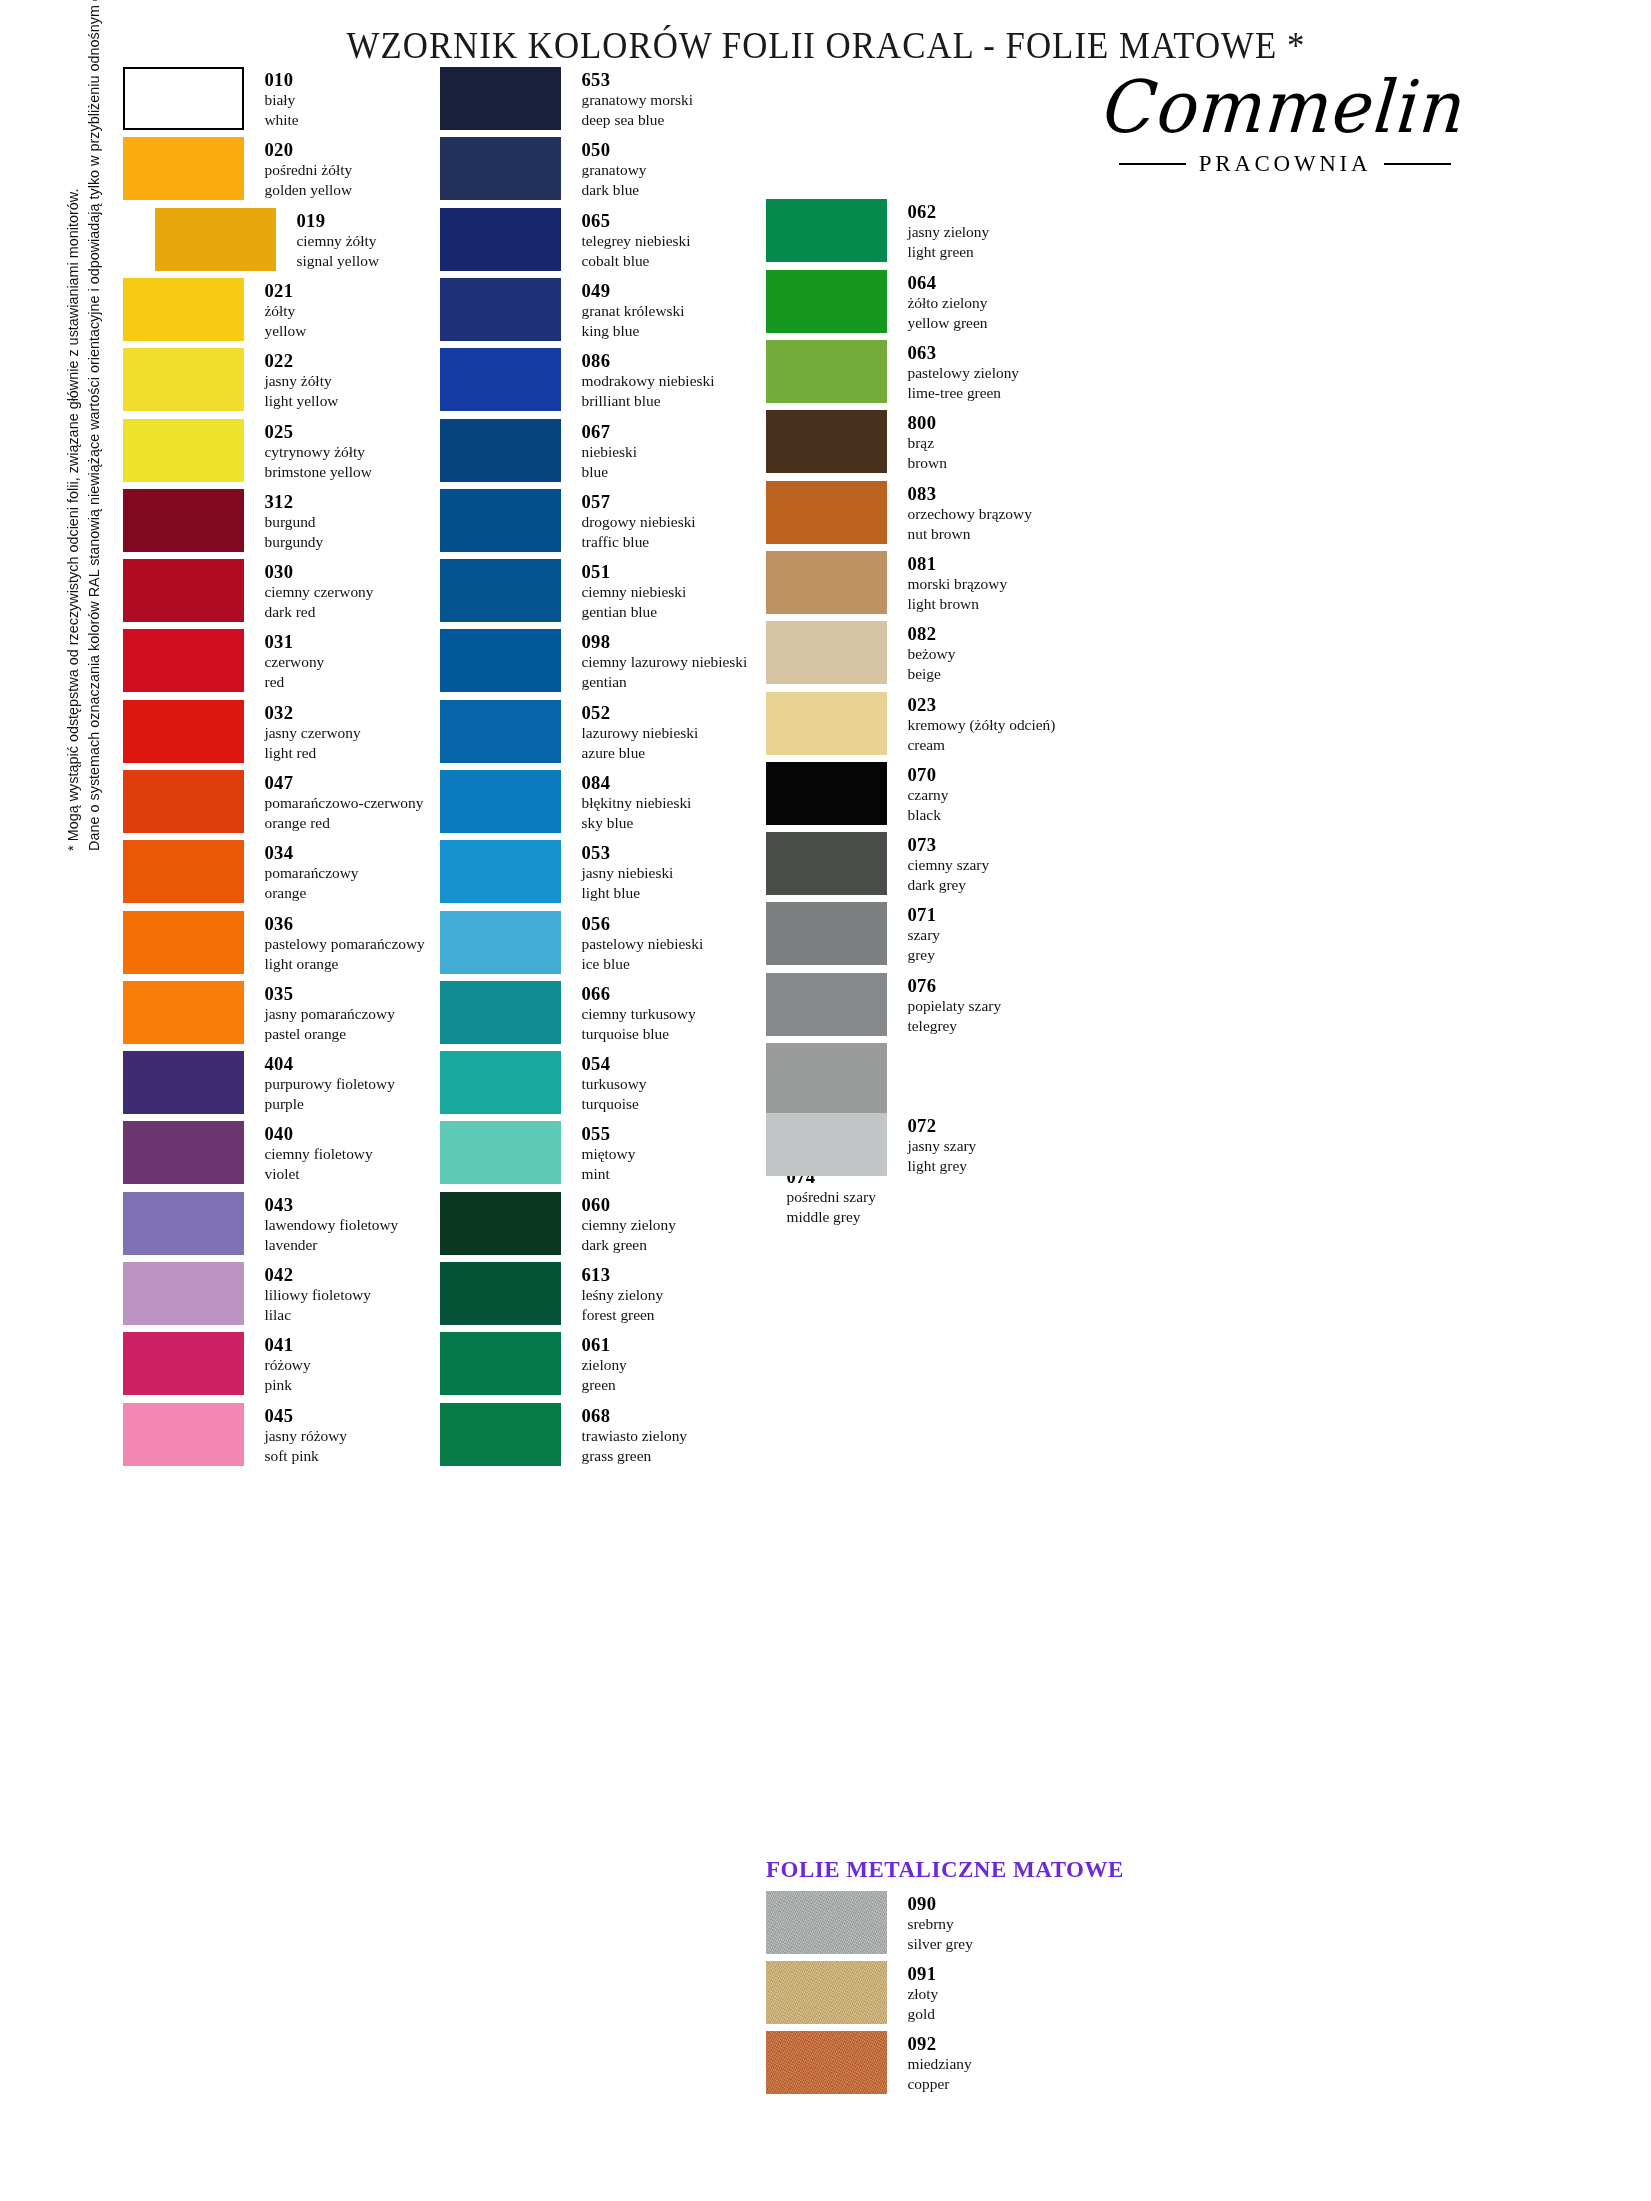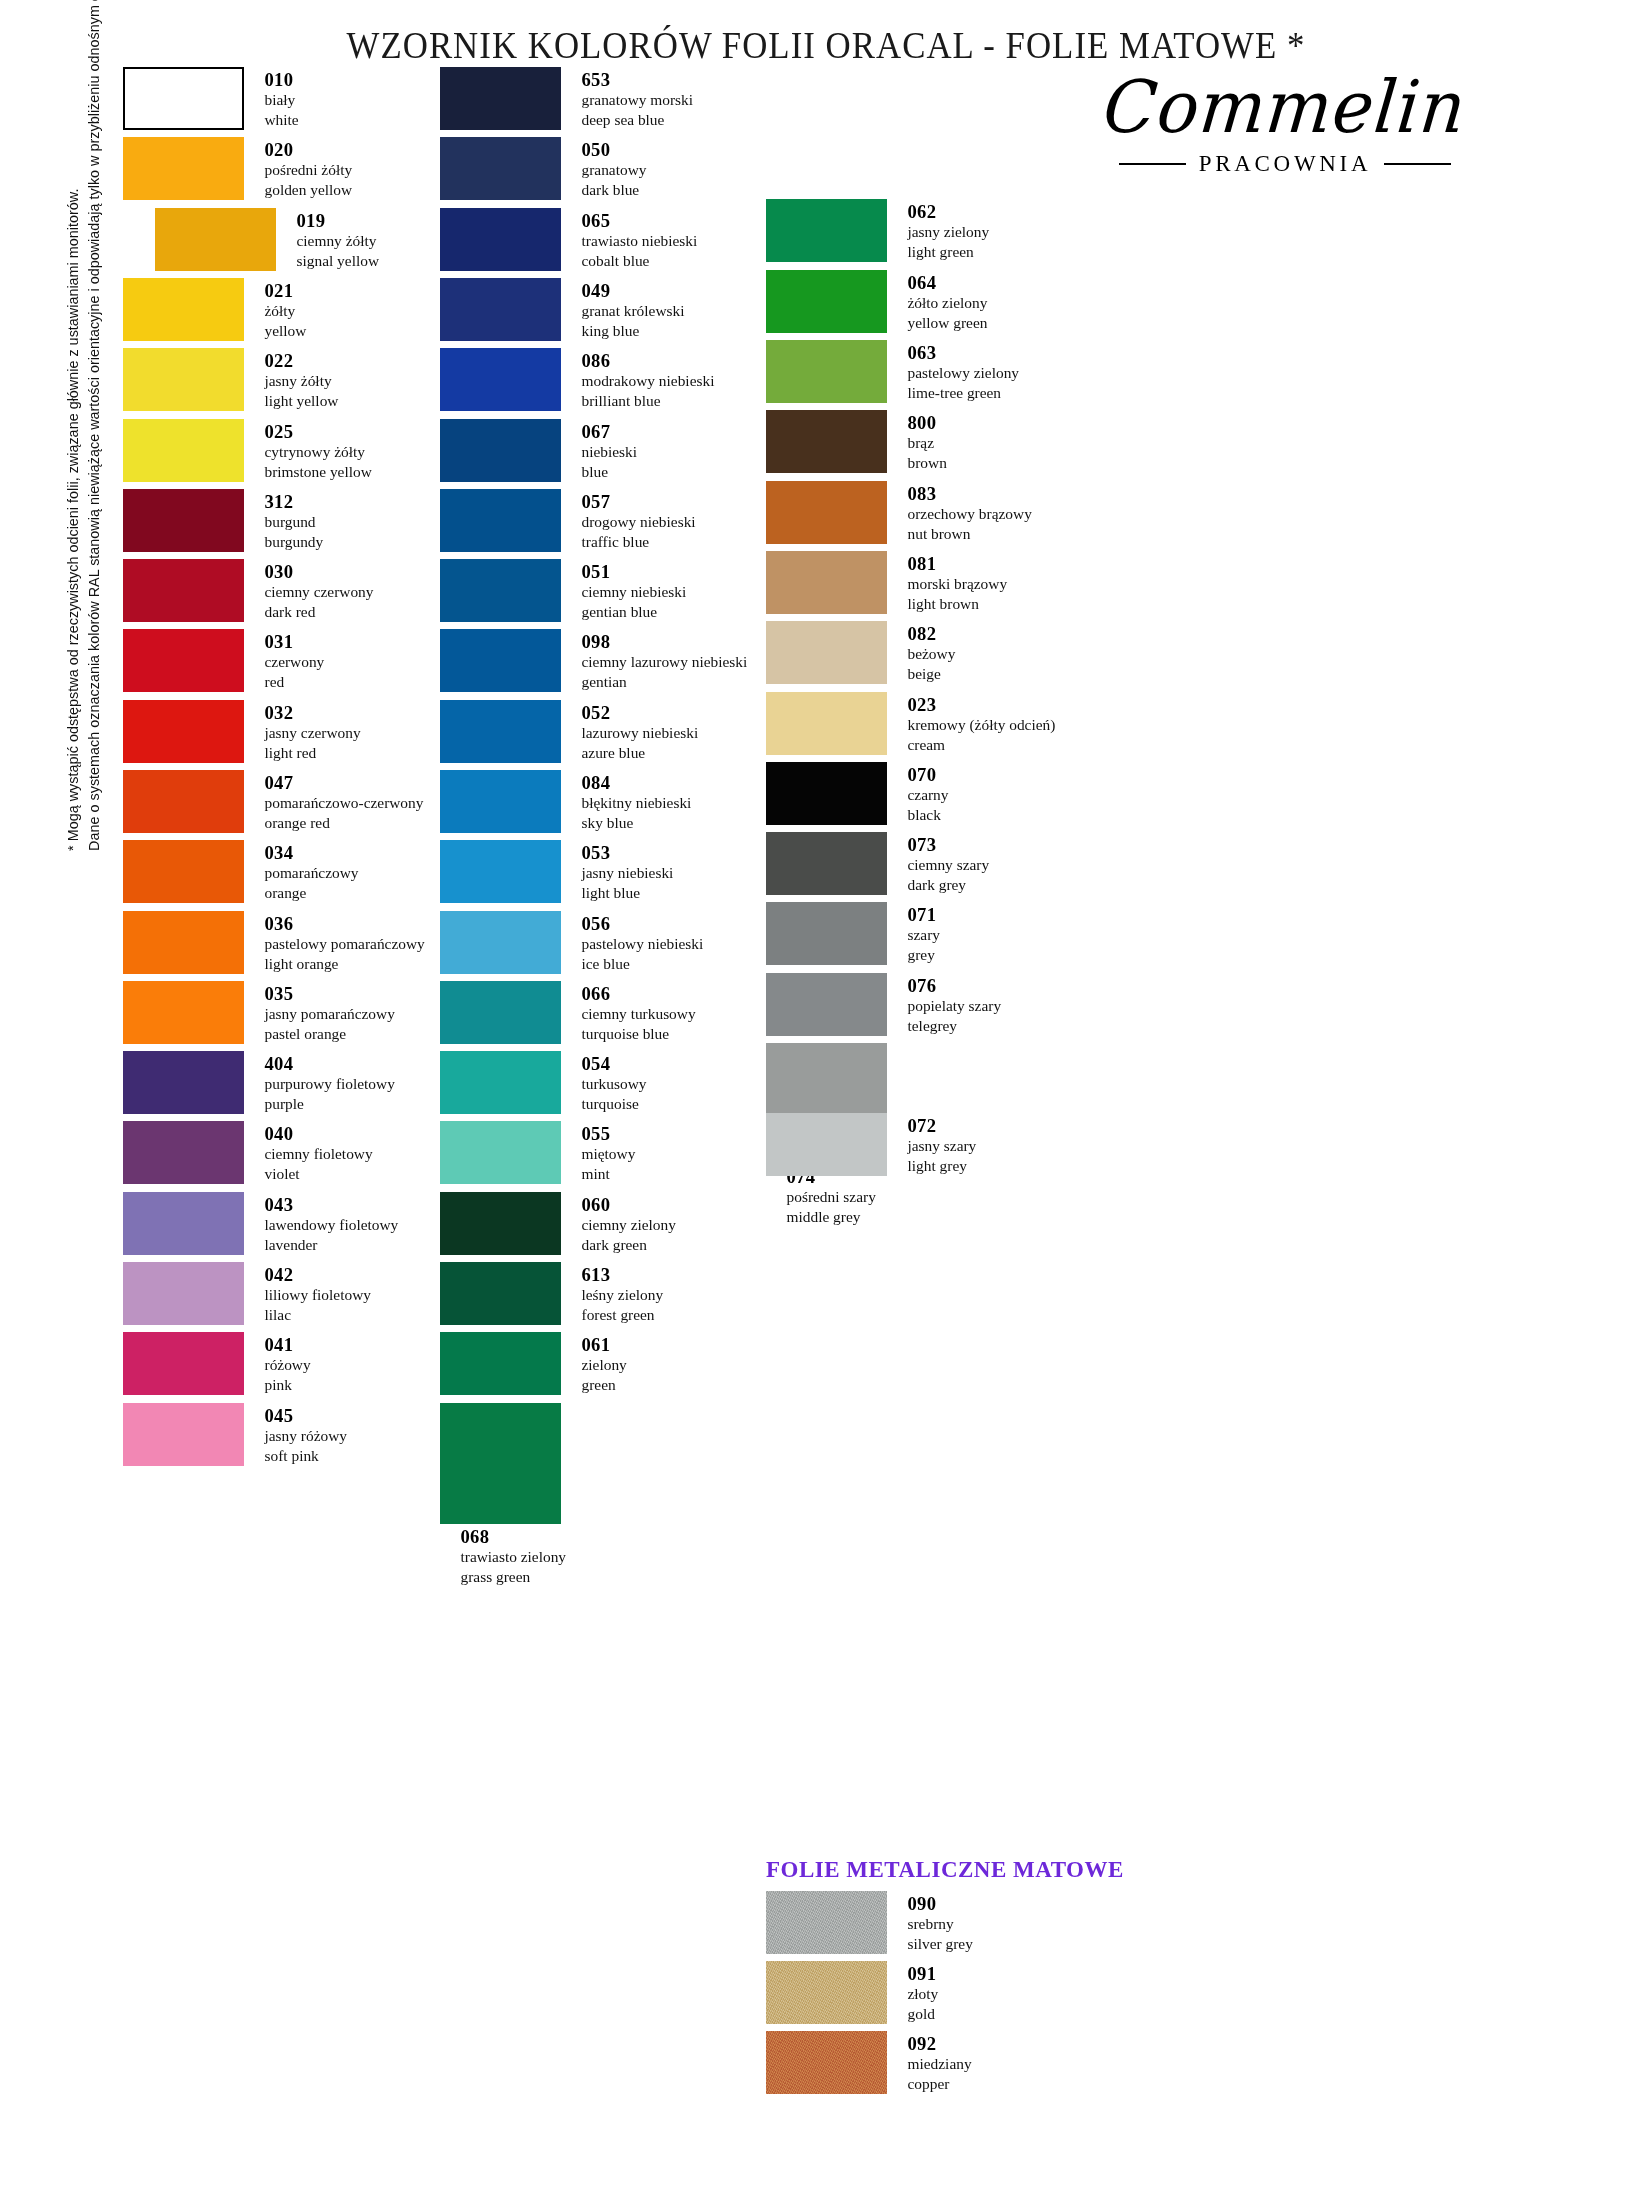--- a/index.html
+++ b/index.html
@@ -352,21 +352,21 @@
       <div class="swatch-meta">
         <div class="swatch-code">050</div>
         <div class="swatch-pl">granatowy</div>
         <div class="swatch-en">dark blue</div>
       </div>
     </div>
     <div class="swatch-row" style="top: 208px;">
       <div class="swatch" style="background: rgb(22, 39, 109);"></div>
       <div class="swatch-meta">
         <div class="swatch-code">065</div>
-        <div class="swatch-pl">trawiasto niebieski</div>
+        <div class="swatch-pl">telegrey niebieski</div>
         <div class="swatch-en">cobalt blue</div>
       </div>
     </div>
     <div class="swatch-row" style="top: 278px;">
       <div class="swatch" style="background: rgb(29, 48, 121);"></div>
       <div class="swatch-meta">
         <div class="swatch-code">049</div>
         <div class="swatch-pl">granat królewski</div>
         <div class="swatch-en">king blue</div>
       </div>
@@ -484,21 +484,21 @@
       </div>
     </div>
     <div class="swatch-row" style="top: 1332px;">
       <div class="swatch" style="background: rgb(4, 121, 75);"></div>
       <div class="swatch-meta">
         <div class="swatch-code">061</div>
         <div class="swatch-pl">zielony</div>
         <div class="swatch-en">green</div>
       </div>
     </div>
-    <div class="swatch-row" style="top: 1403px; flex-direction: column;">
+    <div class="swatch-row" style="top: 1403px;">
       <div class="swatch" style="background: rgb(7, 123, 69);"></div>
       <div class="swatch-meta">
         <div class="swatch-code">068</div>
         <div class="swatch-pl">trawiasto zielony</div>
         <div class="swatch-en">grass green</div>
       </div>
     </div>
   </div>
 <div class="column" id="col-3">
     <div class="swatch-row" style="top: 199px;">

